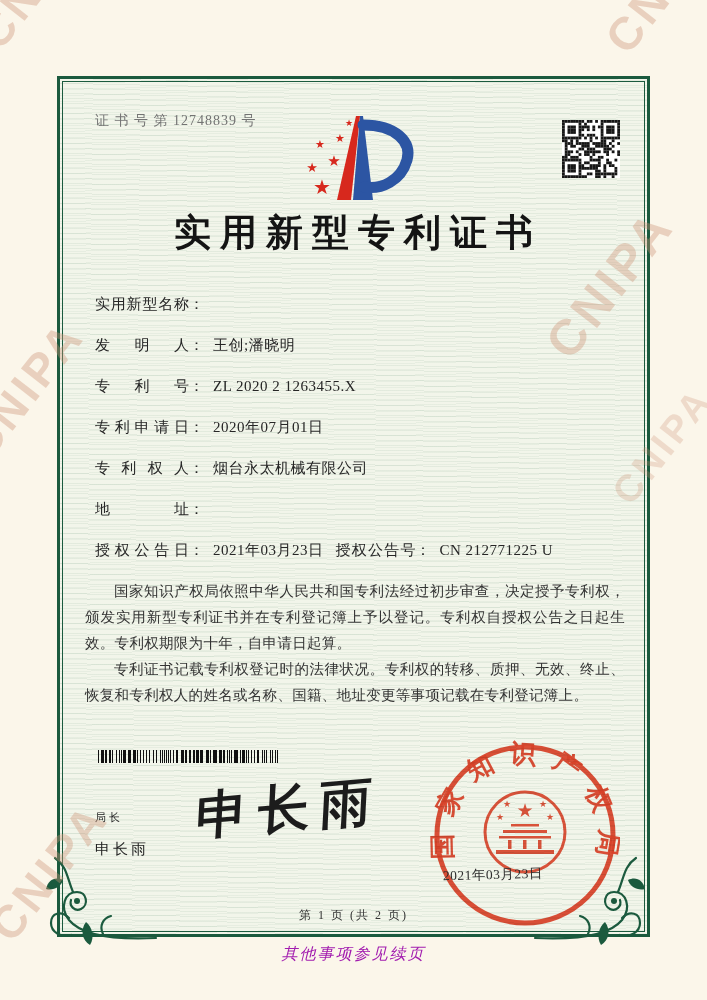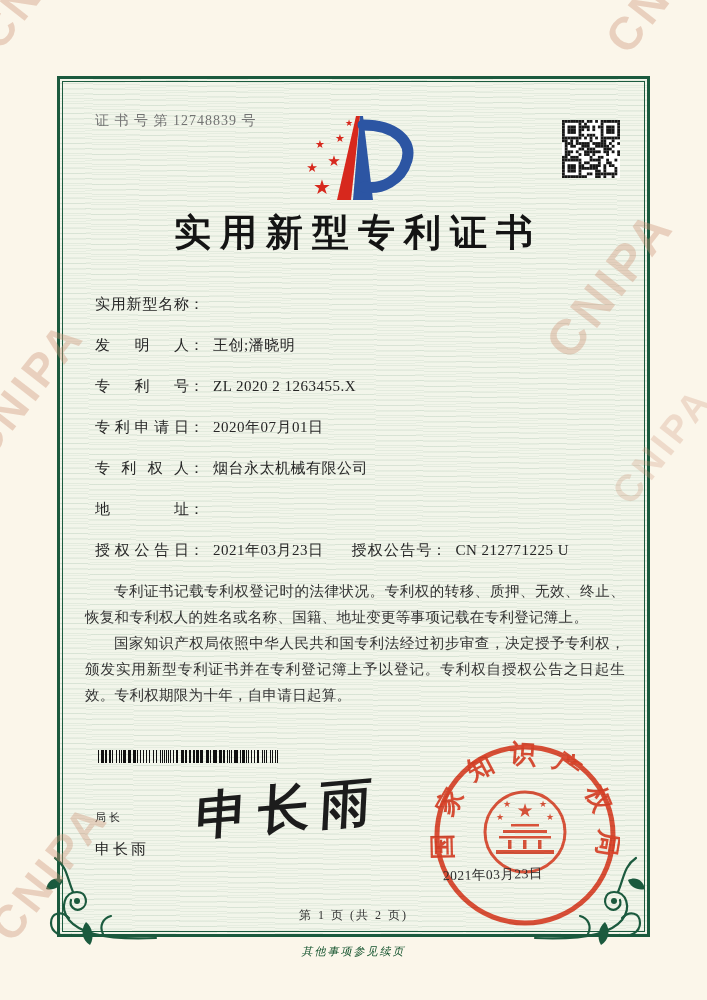--- a/index.html
+++ b/index.html
@@ -32,36 +32,36 @@
   .qr{position:absolute;left:562px;top:120px;z-index:2;}
   .title{
     position:absolute;left:0;right:0;top:204px;margin:4px;text-align:center;z-index:2;
     font-size:37px;font-weight:700;letter-spacing:9px;text-indent:9px;color:#141414;
   }
   .fields{position:absolute;left:95px;top:295px;width:525px;z-index:2;}
   .frow{display:flex;align-items:baseline;height:16px;margin-bottom:25px;font-size:15px;color:#262626;white-space:nowrap;}
   .flabel{display:inline-block;width:94px;text-align:justify;text-align-last:justify;flex:none;}
   .fcolon{flex:none;margin-right:9px;}
   .fvalue{letter-spacing:.5px;}
-  .grant2{margin-left:28px;display:inline-block;width:80px;text-align:justify;text-align-last:justify;flex:none;}
+  .grant2{margin-left:12px;display:inline-block;width:80px;text-align:justify;text-align-last:justify;flex:none;}
   .paras{position:absolute;left:85px;top:578px;width:540px;z-index:2;
     font-size:14.5px;line-height:26px;color:#333;text-align:justify;letter-spacing:.3px;}
   .paras p{margin:0;text-indent:2em;}
   .barcode{position:absolute;left:98px;top:750px;z-index:2;}
   .sig-title{position:absolute;left:95px;top:810px;font-size:11px;letter-spacing:3px;color:#222;z-index:2;}
   .sig-name{position:absolute;left:95px;top:840px;font-size:15px;letter-spacing:3px;color:#222;z-index:2;}
   .sig-script{
     position:absolute;left:198px;top:782px;z-index:2;
     font-size:52px;font-weight:600;letter-spacing:10px;color:#1c1c1c;
     transform:rotate(-5deg) skewX(-8deg);transform-origin:left top;
   }
   .seal{position:absolute;left:430px;top:740px;z-index:6;mix-blend-mode:multiply;opacity:.95;}
   .seal-date{position:absolute;left:443px;top:866px;z-index:7;font-size:13.5px;letter-spacing:.5px;color:#2d2d2d;transform:rotate(-1.5deg);}
   .pageinfo{position:absolute;left:0;right:0;top:907px;text-align:center;font-size:12px;letter-spacing:2px;color:#333;z-index:2;}
-  .footnote{position:absolute;left:0;right:0;top:944px;text-align:center;font-size:11px;letter-spacing:2px;color:#14532d;font-style:italic;z-index:2;}
+  .footnote{position:absolute;left:0;right:0;top:944px;text-align:center;font-size:16px;letter-spacing:2px;color:#a21caf;font-style:italic;z-index:2;}
   .flourish{position:absolute;z-index:3;}
   .flourish.left{left:40px;top:854px;}
   .flourish.right{left:533px;top:854px;transform:scaleX(-1);}
 </style>
 </head>
 <body>
 
 <div class="page">
 
   <div class="wm" style="left:-34px;top:26px;font-size:46px;">CNIPA</div>
@@ -370,22 +370,22 @@
       <span class="flabel">授权公告日</span>
         <span class="fcolon">：</span>
         <span class="fvalue">2021年03月23日</span>
       <span class="grant2">授权公告号</span>
         <span class="fcolon">：</span>
         <span class="fvalue">CN 212771225 U</span>
     </div>
   </div>
 
   <div class="paras">
+    <p>国家知识产权局依照中华人民共和国专利法经过初步审查，决定授予专利权，颁发实用新型专利证书并在专利登记簿上予以登记。专利权自授权公告之日起生效。专利权期限为十年，自申请日起算。</p>
     <p>专利证书记载专利权登记时的法律状况。专利权的转移、质押、无效、终止、恢复和专利权人的姓名或名称、国籍、地址变更等事项记载在专利登记簿上。</p>
-    <p>国家知识产权局依照中华人民共和国专利法经过初步审查，决定授予专利权，颁发实用新型专利证书并在专利登记簿上予以登记。专利权自授权公告之日起生效。专利权期限为十年，自申请日起算。</p>
   </div>
 
   <svg id="barcode-svg" class="barcode" width="186" height="13" viewBox="0 0 186 13">
       <g fill="#101010">
         <rect x="0" y="0" width="1" height="13"></rect>
         <rect x="3" y="0" width="3" height="13"></rect>
         <rect x="7" y="0" width="2" height="13"></rect>
         <rect x="11" y="0" width="2" height="13"></rect>
         <rect x="14" y="0" width="1" height="13"></rect>
         <rect x="18" y="0" width="1" height="13"></rect>

